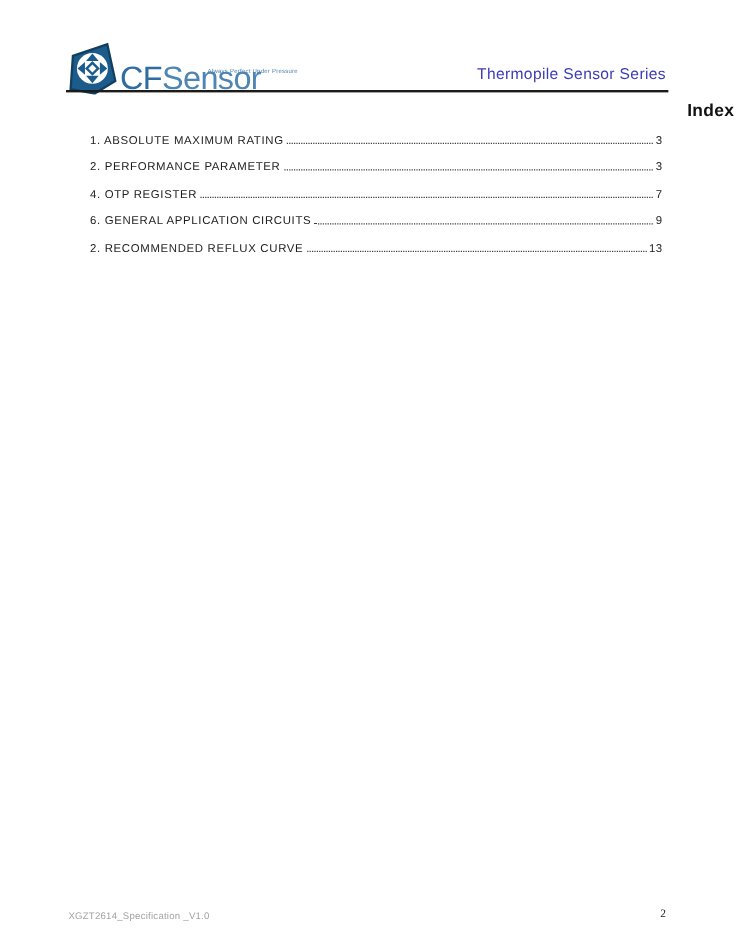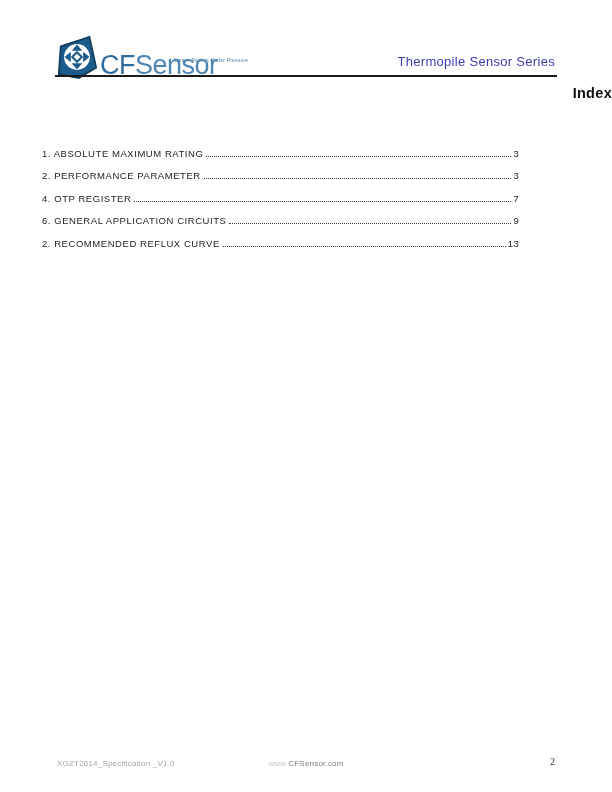--- a/index.html
+++ b/index.html
@@ -32,21 +32,21 @@
     position:absolute; top:75px; left:55px; width:502px;
     border-top:2px solid #1b1b1b;
   }
 
   
   .index-title {
     position:absolute; top:85px; left:0; width:612px;
     text-align:right; font-size:14.5px; font-weight:bold;
     color:#111; letter-spacing:0.3px;
   }
-  .toc { position:absolute; left:42px; top:112px; width:477px;margin-top:36px; }
+  .toc { position:absolute; left:75px; top:112px; width:477px; }
   .toc-row { display:flex; align-items:baseline; margin-bottom:11.4px; cursor:pointer; }
   .toc-label {
     font-size:9.5px; color:#1d1d1d; letter-spacing:0.55px; white-space:nowrap;
   }
   .toc-leader {
     flex:1; border-bottom:1.6px dotted #3c3c3c;
     margin:0 2px 2px 3px; min-width:20px;
   }
   .toc-page { font-size:9.5px; color:#1d1d1d; letter-spacing:0.3px; }
 
@@ -115,16 +115,15 @@
       <span class="toc-page">9</span>
     </div>
     <div class="toc-row">
       <span class="toc-label">2. RECOMMENDED REFLUX CURVE</span>
       <span class="toc-leader"></span>
       <span class="toc-page">13</span>
     </div>
   </div>
 
   <div class="footer-docid">XGZT2614_Specification _V1.0</div>
-  <div class="footer-site"><span class="www">www.</span><span class="domain">CFSensor.com</span></div>
   <div class="footer-pagenum">2</div>
 
 </div>
 
 </body></html>

